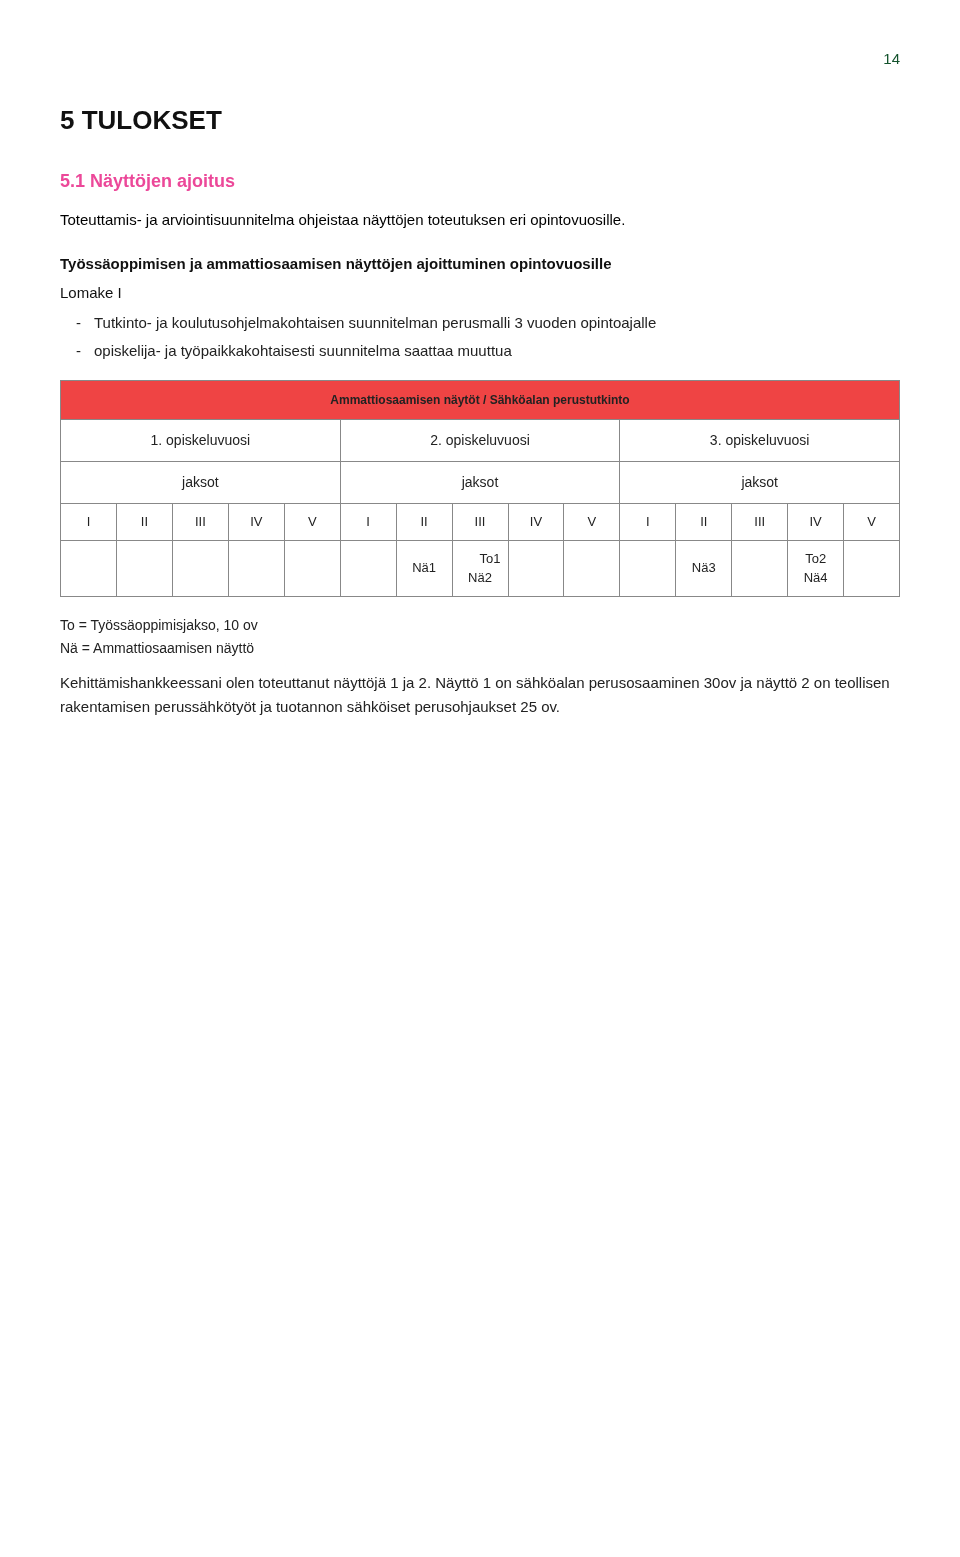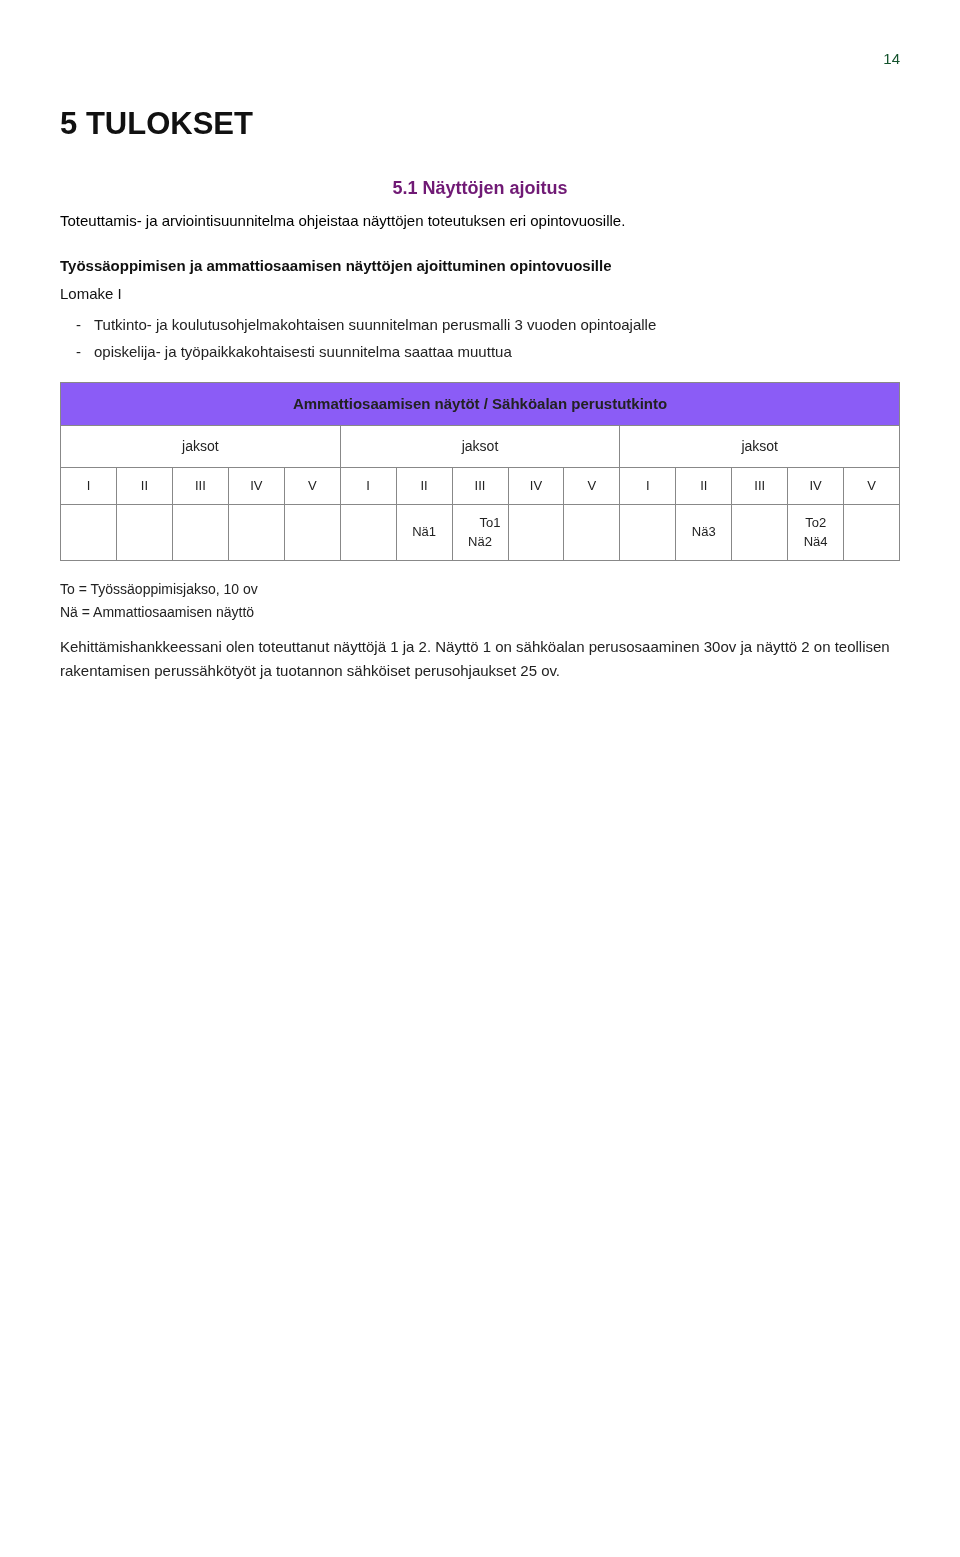--- a/index.html
+++ b/index.html
@@ -17,31 +17,30 @@
       max-width: 960px;
       min-height: 1557px;
     }
     .page-number {
       text-align: right;
       font-size: 15px;
       color: #14532d;
       margin-bottom: 30px;
     }
     .chapter-title {
-      font-size: 31px;
+      font-size: 26px;
       font-weight: bold;
       margin-bottom: 28px;
       color: #111;
     }
     .section-title {
       font-size: 18px;
       font-weight: bold;
-      margin-bottom: 8px;
-      color: #701a75;
-      text-align: center;
+      margin-bottom: 14px;
+      color: #ec4899;
     }
     .intro-text {
       font-size: 15px;
       margin-bottom: 22px;
       color: #000000;
     }
     .block-title {
       font-size: 15px;
       font-weight: bold;
       margin-bottom: 6px;
@@ -63,26 +62,26 @@
       content: '-';
       position: absolute;
       left: 0;
     }
     
     .table-wrapper {
       margin: 18px 0 18px 0;
       border: 1.5px solid #888;
     }
     .table-header {
-      background: #8b5cf6;
+      background: #ef4444;
       border-bottom: 1.5px solid #888;
       text-align: center;
       padding: 10px 8px;
       font-weight: bold;
-      font-size: 15px;
+      font-size: 12px;
     }
     .years-row {
       display: flex;
       border-bottom: 1px solid #888;
     }
     .year-cell {
       flex: 1;
       text-align: center;
       padding: 10px 4px;
       font-size: 14px;
@@ -172,20 +171,25 @@
 
 <ul class="bullet-list">
   <li>Tutkinto- ja koulutusohjelmakohtaisen suunnitelman perusmalli 3 vuoden opintoajalle</li>
   <li>opiskelija- ja työpaikkakohtaisesti suunnitelma saattaa muuttua</li>
 </ul>
 
 <div class="table-wrapper">
 
   <div class="table-header">Ammattiosaamisen näytöt / Sähköalan perustutkinto</div>
 
+  <div class="years-row">
+    <div class="year-cell">1. opiskeluvuosi</div>
+    <div class="year-cell">2. opiskeluvuosi</div>
+    <div class="year-cell">3. opiskeluvuosi</div>
+  </div>
 
   <div class="jaksot-row">
     <div class="jaksot-cell">jaksot</div>
     <div class="jaksot-cell">jaksot</div>
     <div class="jaksot-cell">jaksot</div>
   </div>
 
   <div class="periods-row">
     <div class="period-cell">I</div>
     <div class="period-cell">II</div>

